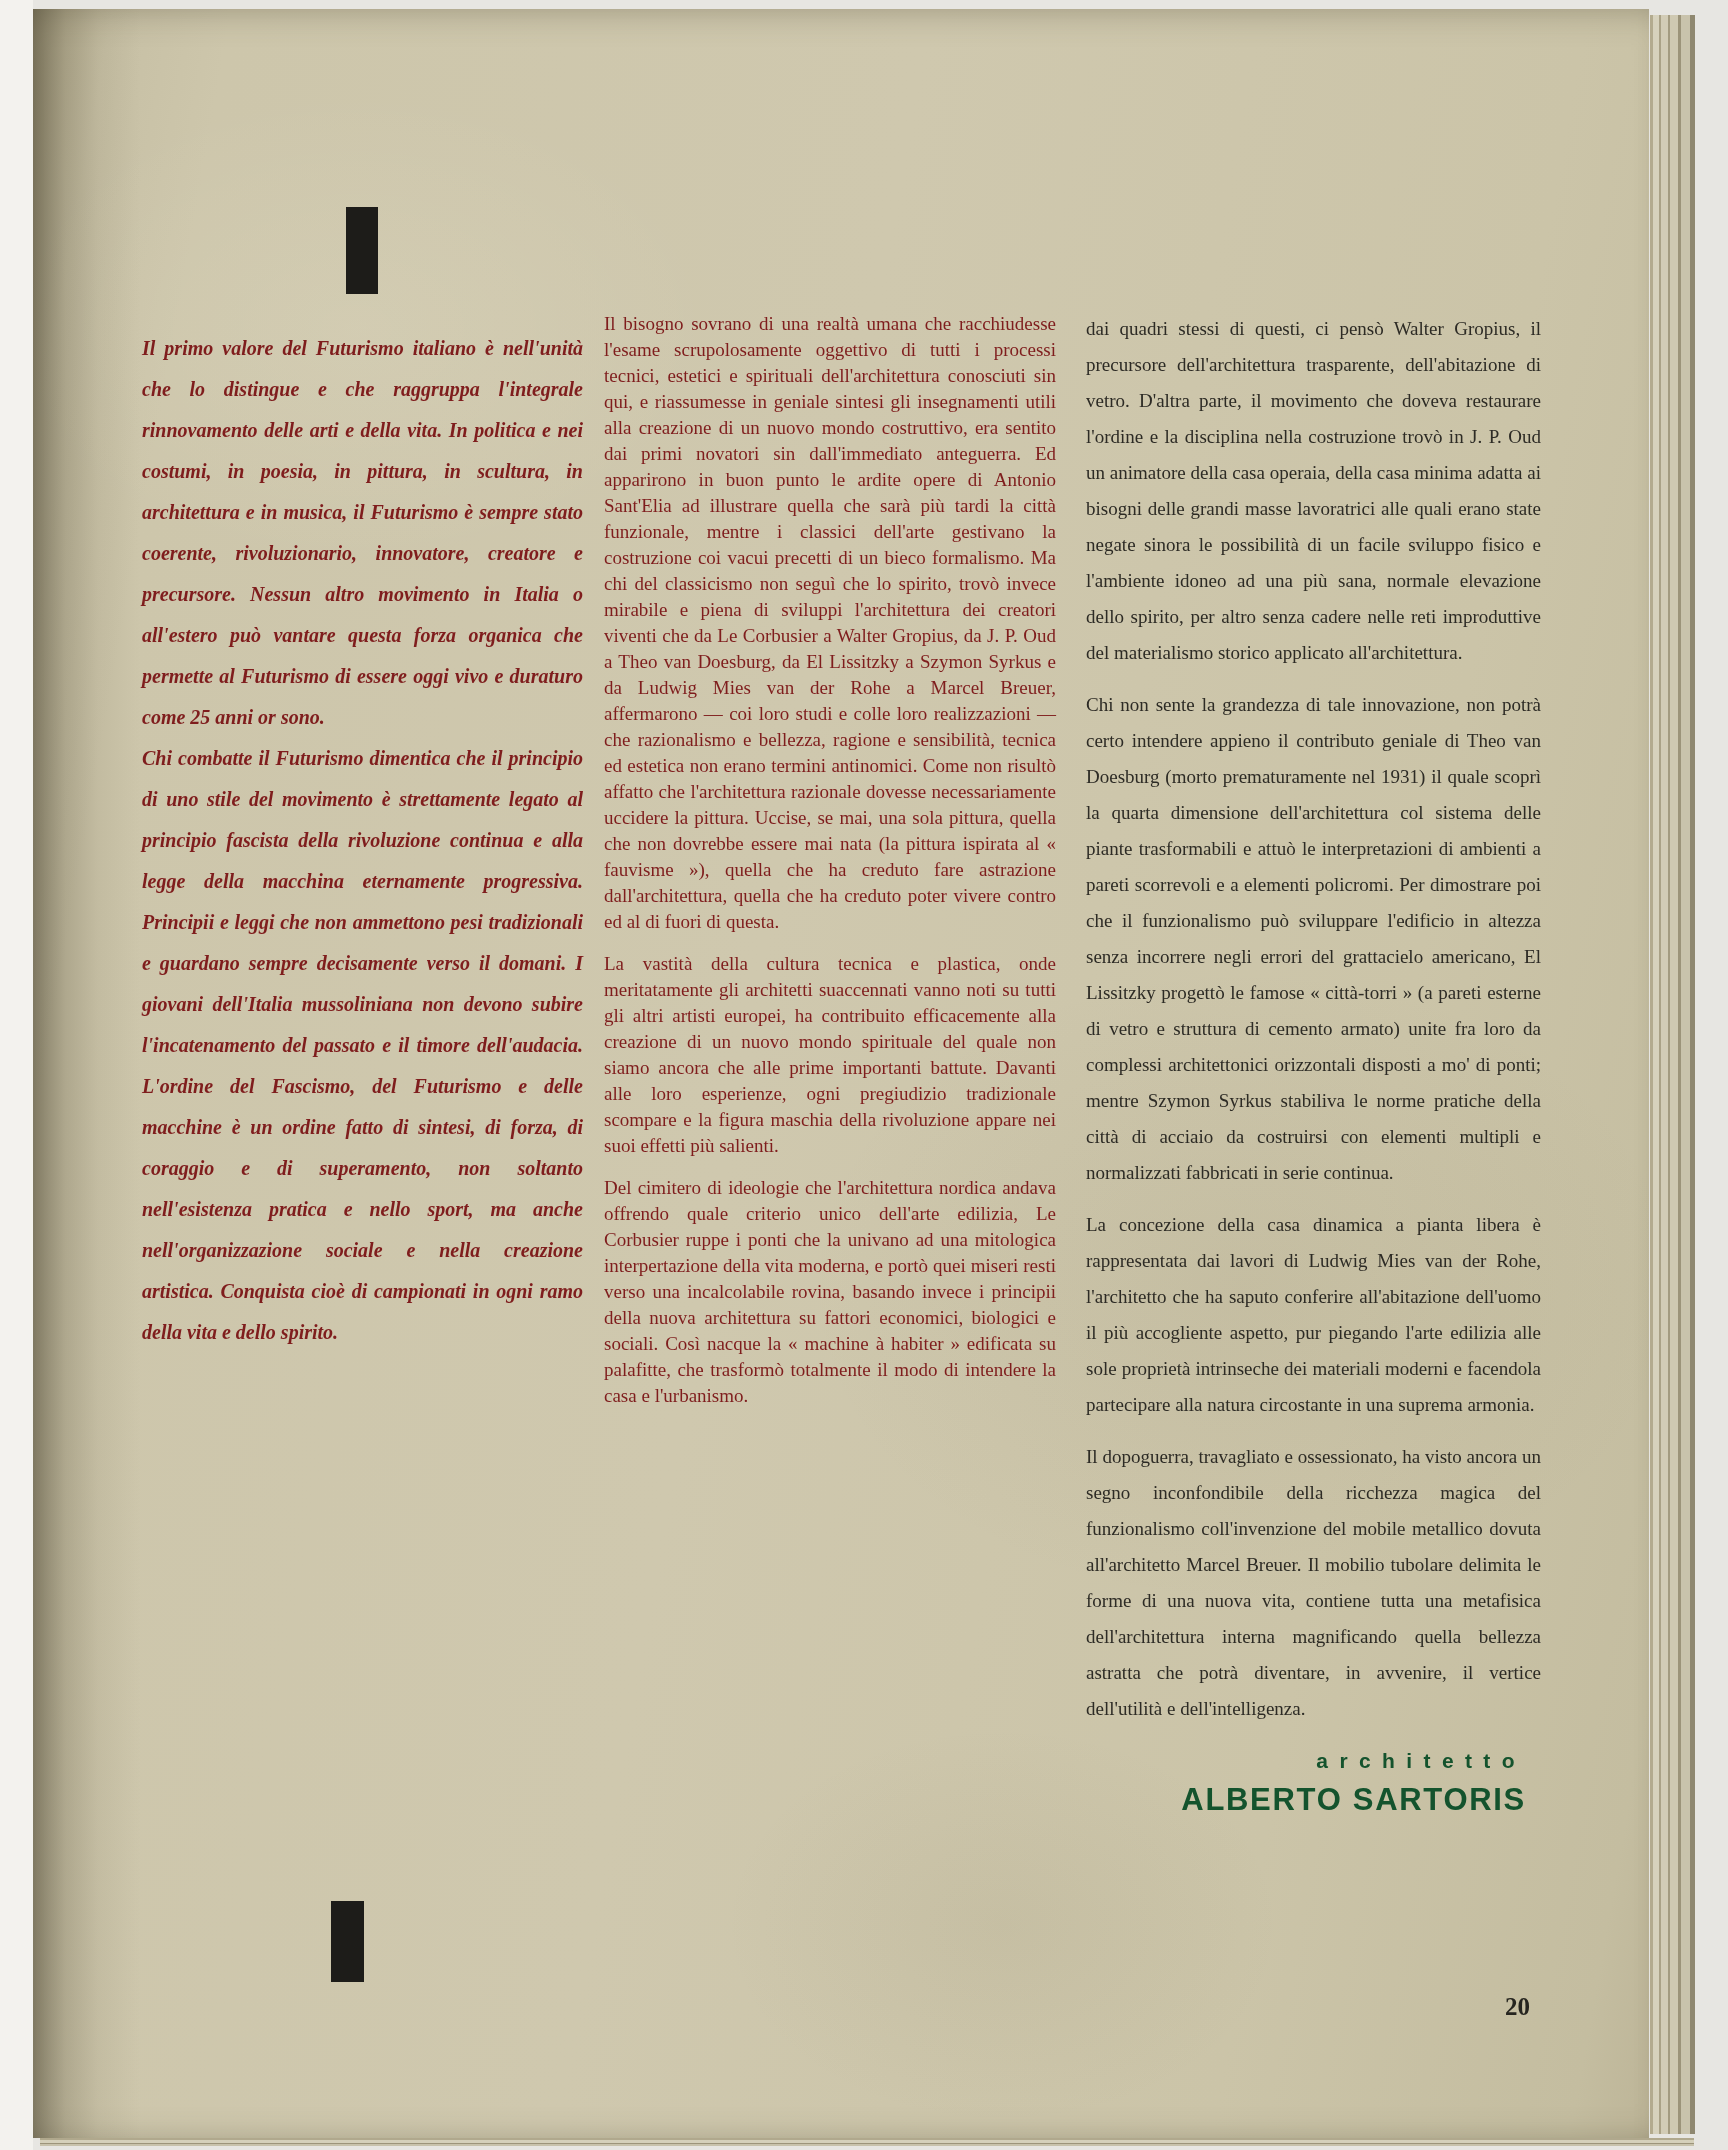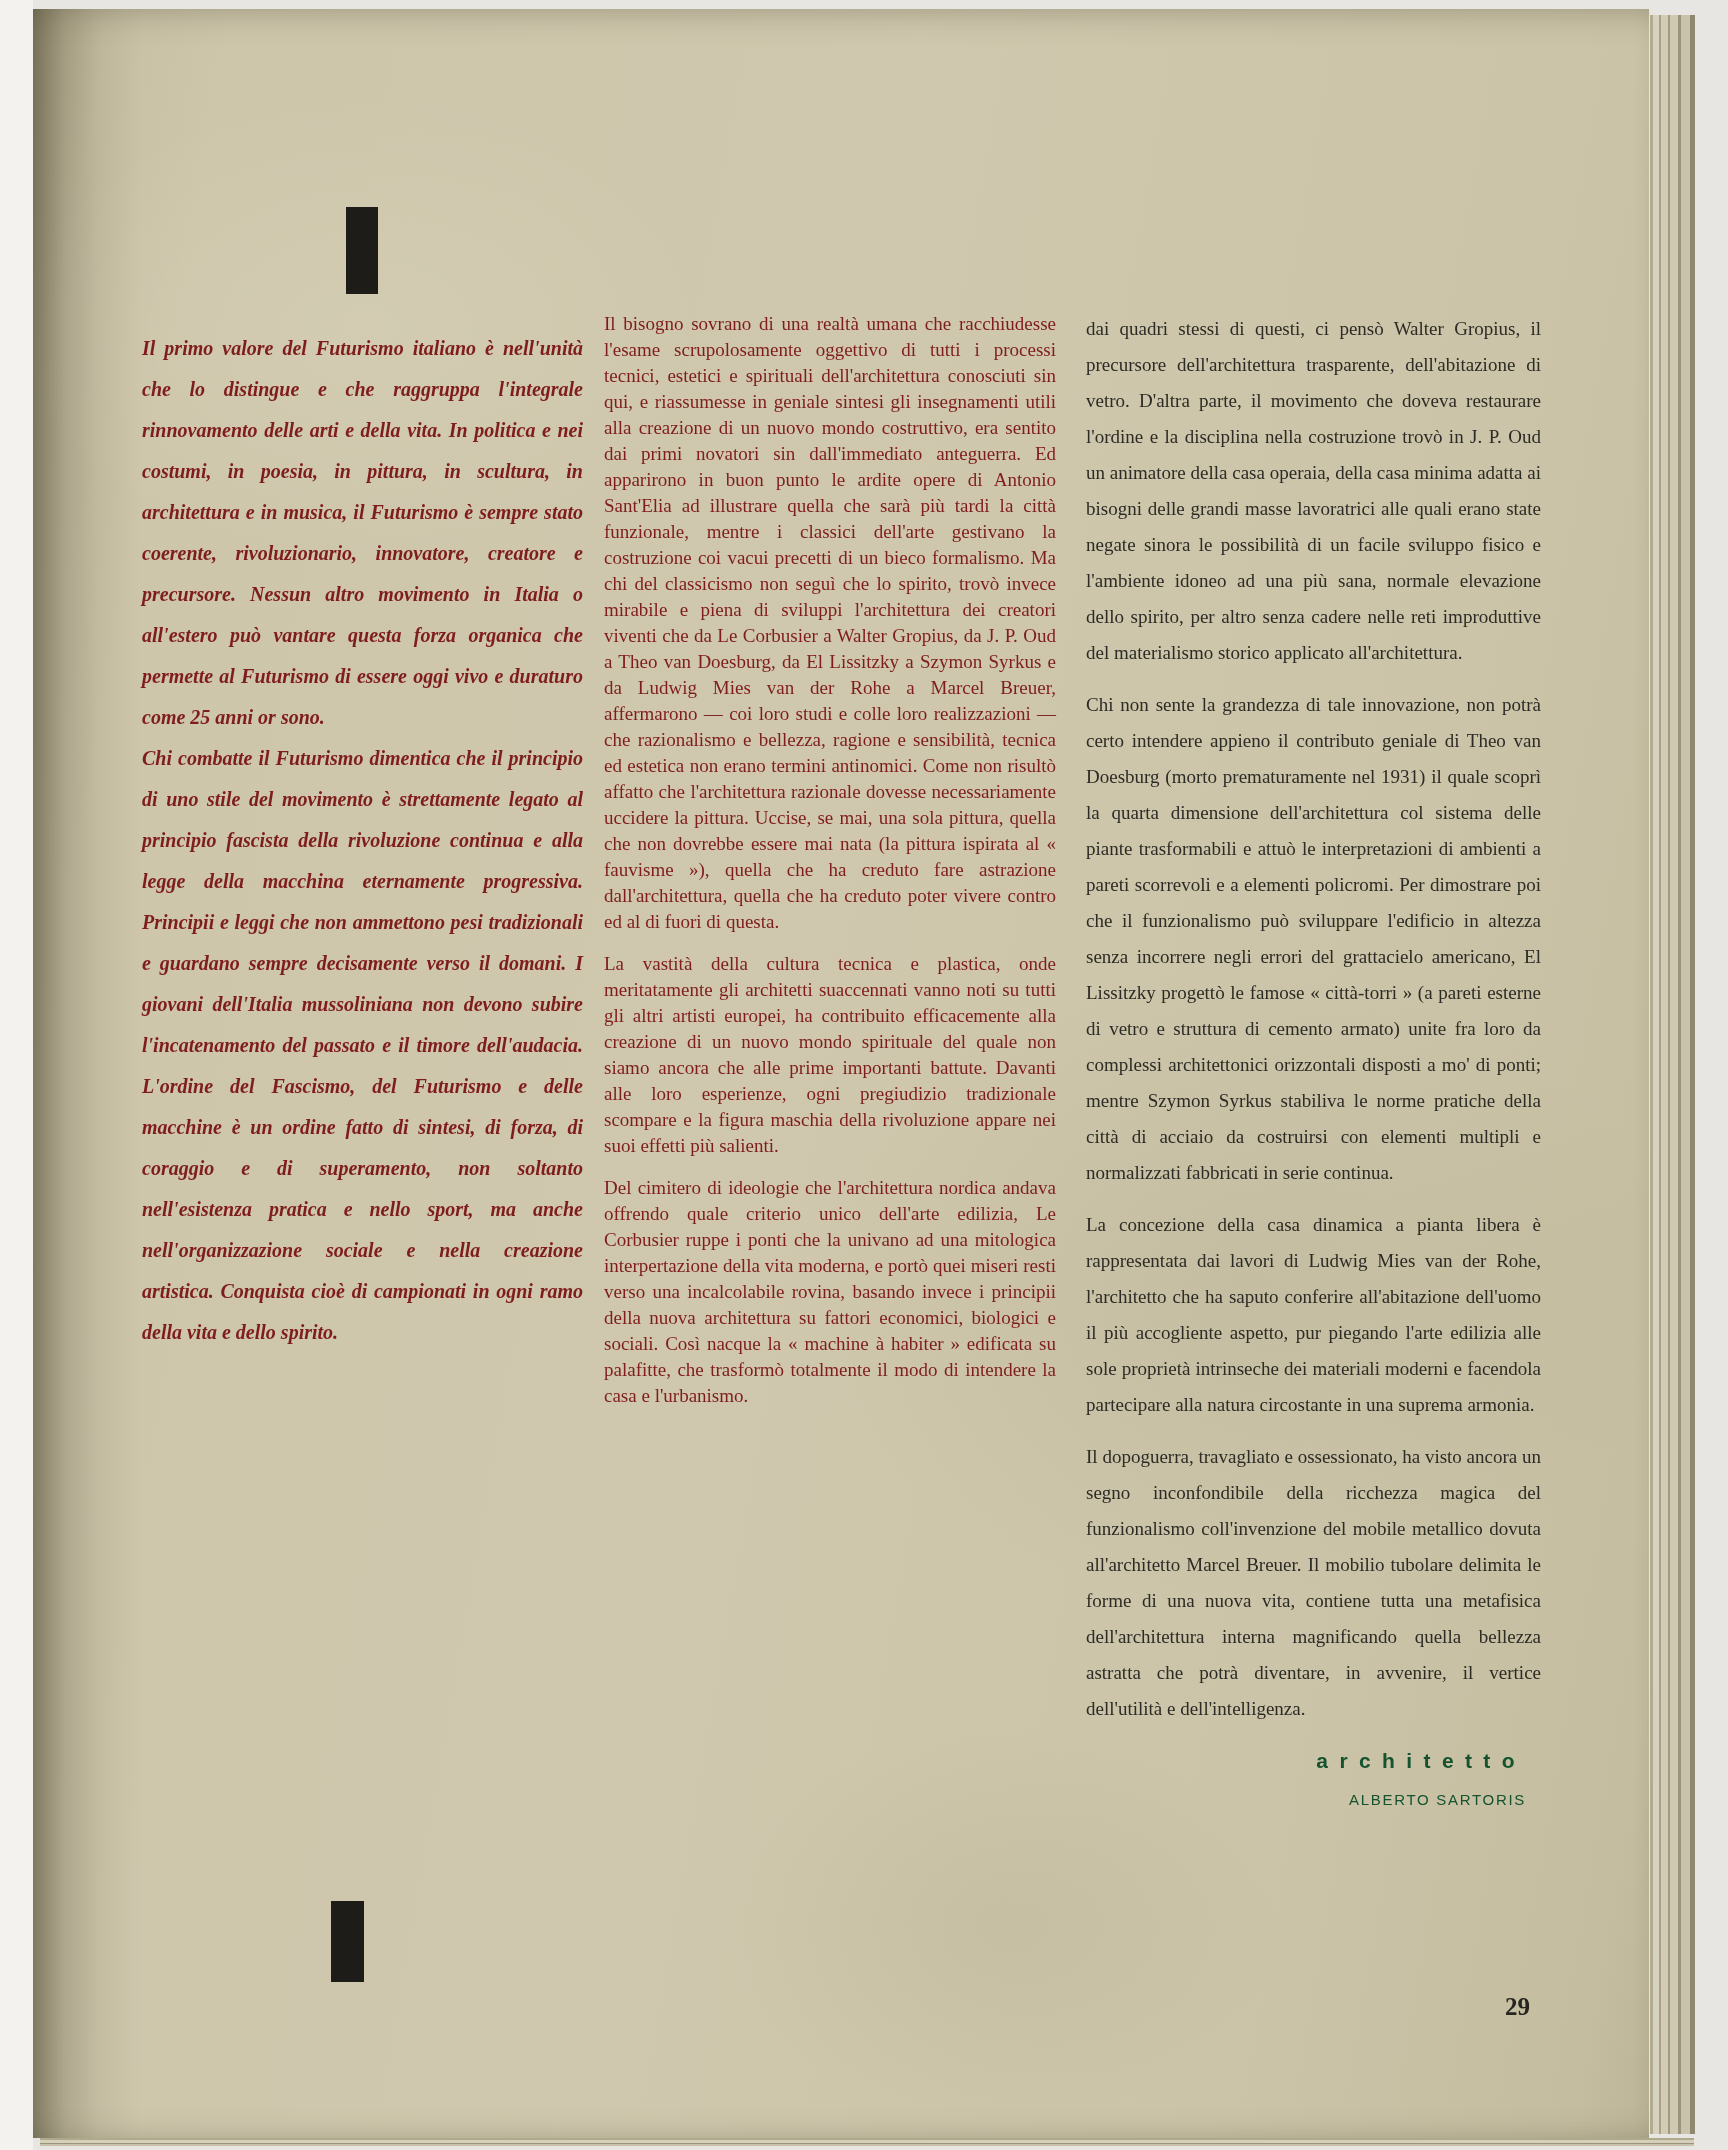--- a/index.html
+++ b/index.html
@@ -87,21 +87,21 @@
     text-align:right;
     padding-right:15px;
     font-family:"Liberation Sans", sans-serif;
     color:#14532d;
   }
   .signature .role{
     font-size:21px;font-weight:bold;
     letter-spacing:11.4px;
   }
   .signature .name{
-    font-size:15px;font-weight:normal;
+    font-size:31px;font-weight:bold;
     letter-spacing:1.7px;
     margin-top:3.4px;
   }
 
   #page-number{
     position:absolute;left:1505px;top:1993px;
     font-size:25px;font-weight:bold;
     color:#26251f;
   }
 </style>
@@ -138,16 +138,16 @@
     <p>Chi non sente la grandezza di tale innovazione, non potrà certo intendere appieno il contributo geniale di Theo van Doesburg (morto prematuramente nel 1931) il quale scoprì la quarta dimensione dell'architettura col sistema delle piante trasformabili e attuò le interpretazioni di ambienti a pareti scorrevoli e a elementi policromi. Per dimostrare poi che il funzionalismo può sviluppare l'edificio in altezza senza incorrere negli errori del grattacielo americano, El Lissitzky progettò le famose « città-torri » (a pareti esterne di vetro e struttura di cemento armato) unite fra loro da complessi architettonici orizzontali disposti a mo' di ponti; mentre Szymon Syrkus stabiliva le norme pratiche della città di acciaio da costruirsi con elementi multipli e normalizzati fabbricati in serie continua.</p>
     <p>La concezione della casa dinamica a pianta libera è rappresentata dai lavori di Ludwig Mies van der Rohe, l'architetto che ha saputo conferire all'abitazione dell'uomo il più accogliente aspetto, pur piegando l'arte edilizia alle sole proprietà intrinseche dei materiali moderni e facendola partecipare alla natura circostante in una suprema armonia.</p>
     <p>Il dopoguerra, travagliato e ossessionato, ha visto ancora un segno inconfondibile della ricchezza magica del funzionalismo coll'invenzione del mobile metallico dovuta all'architetto Marcel Breuer. Il mobilio tubolare delimita le forme di una nuova vita, contiene tutta una metafisica dell'architettura interna magnificando quella bellezza astratta che potrà diventare, in avvenire, il vertice dell'utilità e dell'intelligenza.</p>
 
     <div class="signature">
       <div class="role">architetto</div>
       <div class="name">ALBERTO SARTORIS</div>
     </div>
   </div>
 
-  <div id="page-number">29</div>
+  <div id="page-number">20</div>
 
 </div>
 
 
 </body></html>

